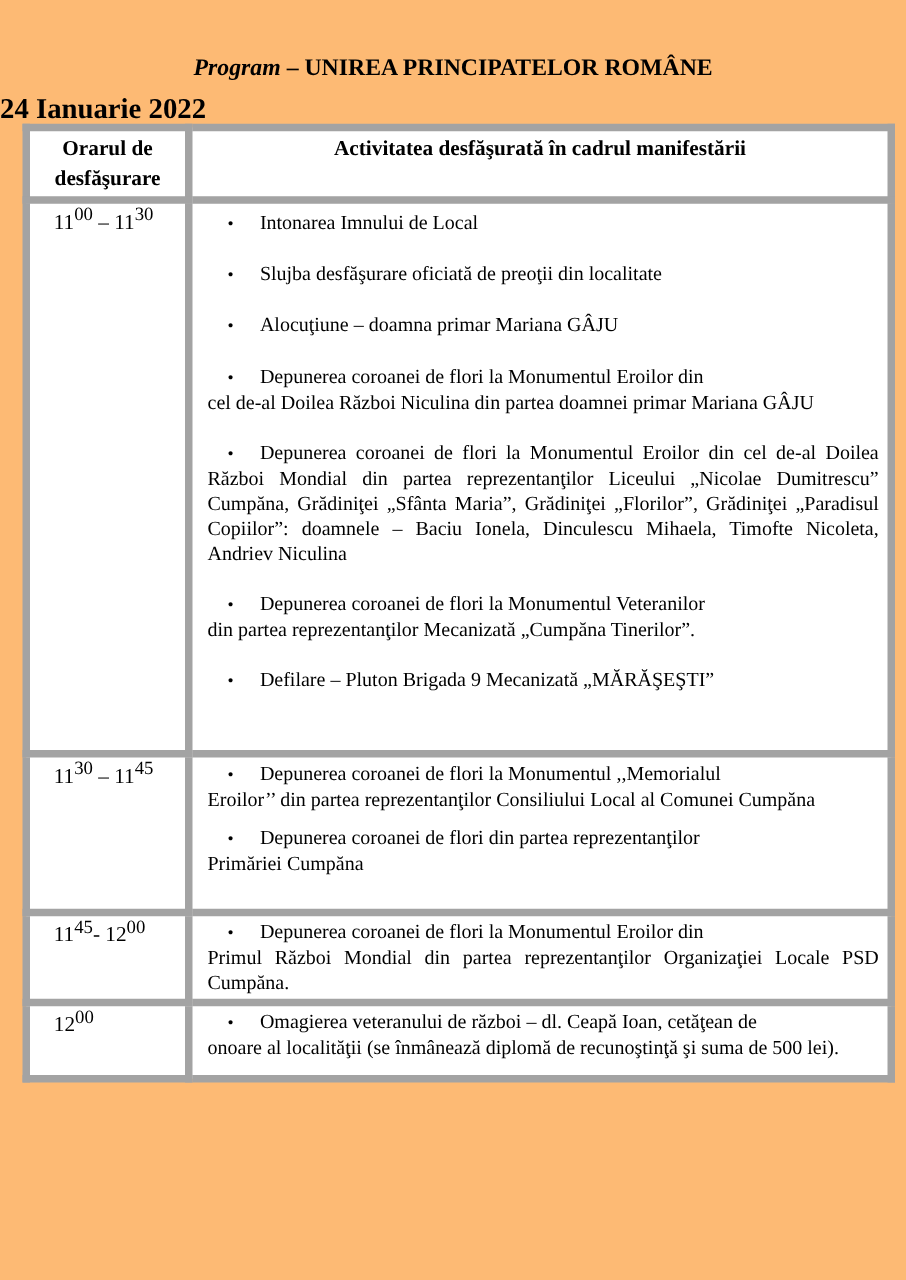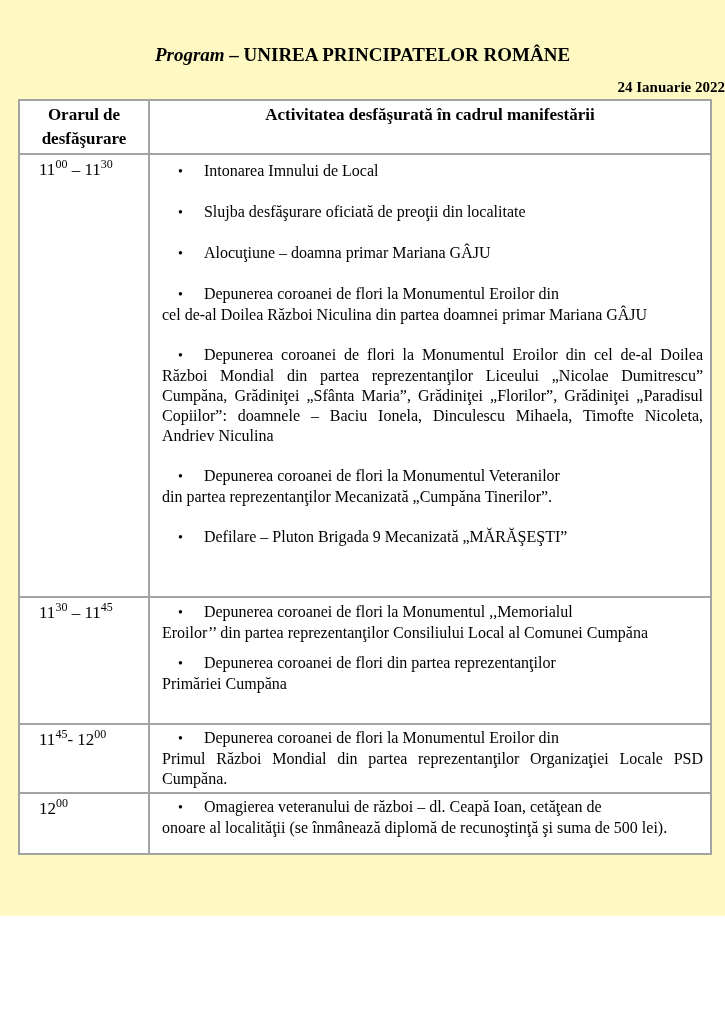--- a/index.html
+++ b/index.html
@@ -1,38 +1,38 @@
 <!DOCTYPE html>
 <html><head>
 <meta charset="utf-8">
 <style>
   * { margin: 0; padding: 0; box-sizing: border-box; }
   html, body { background: #ffffff; }
   .page {
     position: relative;
     width: 725px;
-    height: 916px;
+    height: 1024px;
     margin: 0 auto;
-    background: #fef9c3;
+    background: #fdba74;
     color: #000000;
     font-family: "Liberation Serif", "DejaVu Serif", serif;
     overflow: hidden;
   }
   .doc-title {
     padding-top: 42px;
     text-align: center;
     font-size: 19px;
     font-weight: bold;
     line-height: 26px;
   }
   .doc-title .title-italic { font-style: italic; }
   .doc-date {
     margin-top: 7px;
-    text-align: right;
-    font-size: 15px;
+    text-align: left;
+    font-size: 23px;
     font-weight: bold;
     line-height: 24px;
   }
   .intro {
     margin: 13px 40px 11px 90px;
     width: 560px;
     font-size: 17px;
     font-weight: bold;
     line-height: 26px;
     white-space: pre-line;
@@ -40,21 +40,21 @@
   }
   .intro .intro-emph { font-size: 19px; }
   table.program {
     border-collapse: collapse;
     margin-left: 18px;
     width: 692px;
     table-layout: fixed;
   }
   table.program th,
   table.program td {
-    border: 2px solid #a3a3a3;
+    border: 6px solid #a3a3a3;
     vertical-align: top;
     background: #ffffff;
     margin-top: 37px;
   }
   col.c-time { width: 130px; }
   col.c-act  { width: 562px; }
   th.h-time, th.h-act {
     font-size: 17px;
     font-weight: bold;
     line-height: 24px;
@@ -63,21 +63,21 @@
     height: 53px;
     padding: 2px 4px;
   }
   td.cell-time {
     font-size: 17px;
     line-height: 21px;
     padding: 4px 2px 0 19px;
     white-space: nowrap;
   }
   td.cell-time sup {
-    font-size: 12px;
+    font-size: 15px;
     vertical-align: super;
     line-height: 0;
   }
   td.cell-act {
     font-size: 16px;
     line-height: 20px;
     padding: 2px 7px 2px 12px;
   }
   .item {
     text-align: justify;

